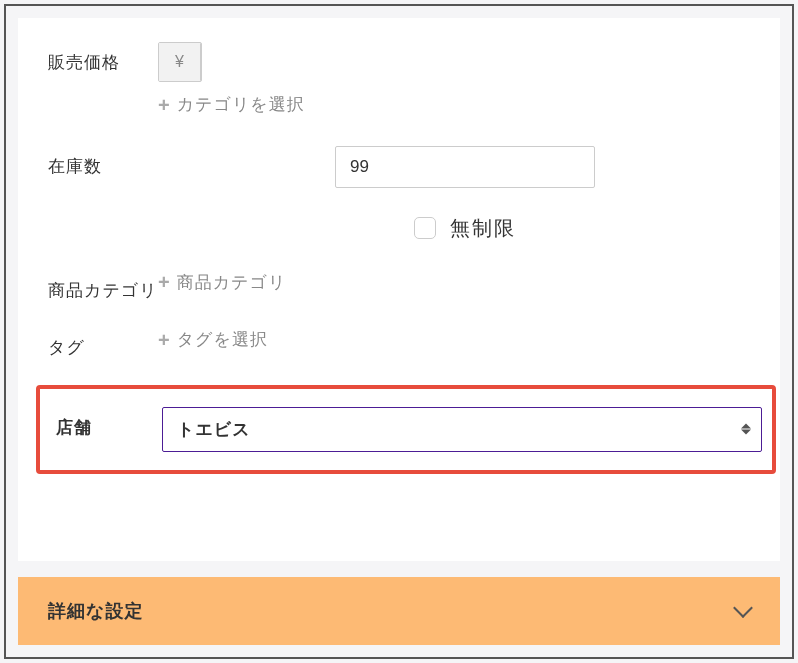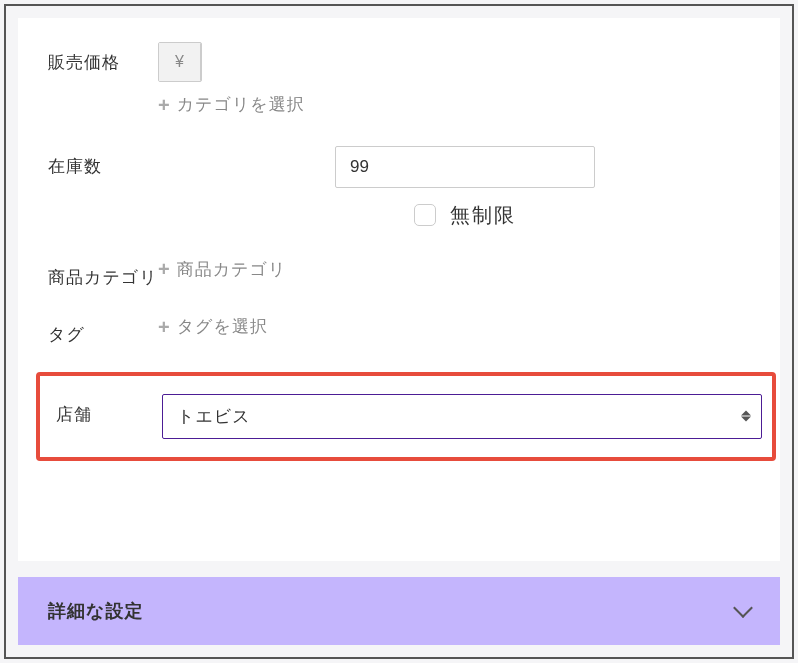--- a/index.html
+++ b/index.html
@@ -86,21 +86,21 @@
     }
     .plus-icon {
       font-size: 20px;
       font-weight: bold;
       color: #aaa;
       line-height: 1;
     }
     .stock-row .form-control-area {
       flex-direction: column;
       align-items: center;
-      gap: 14px;
+      gap: 27px;
     }
     .stock-input {
       border: 1px solid #ccc;
       border-radius: 2px;
       padding: 10px 14px;
       font-size: 17px;
       width: 260px;
       color: #333;
       outline: none;
     }
@@ -123,20 +123,21 @@
       letter-spacing: 2px;
     }
     .category-row, .tag-row {
       margin-bottom: 24px;
     }
     .store-row-highlight {
       border: 4px solid #e74c3c;
       border-radius: 4px;
       margin: 0 -4px 0 -12px;
       padding: 18px 10px 18px 16px;
+      font-weight: bold;
     }
     .store-row-highlight .form-row {
       margin-bottom: 0;
     }
     .store-row-highlight .form-label {
       width: 106px;
     }
     .select-wrapper {
       position: relative;
       flex: 1;
@@ -167,21 +168,21 @@
       border-left: 5px solid transparent;
       border-right: 5px solid transparent;
     }
     .arrow-up {
       border-bottom: 5px solid #555;
     }
     .arrow-down {
       border-top: 5px solid #555;
     }
     .accordion-panel {
-      background: #c4b5fd;
+      background: #fdba74;
       margin: 8px 12px 12px 12px;
       padding: 22px 30px;
       display: flex;
       align-items: center;
       justify-content: space-between;
       cursor: pointer;
     }
     .accordion-title {
       font-size: 18px;
       font-weight: bold;

